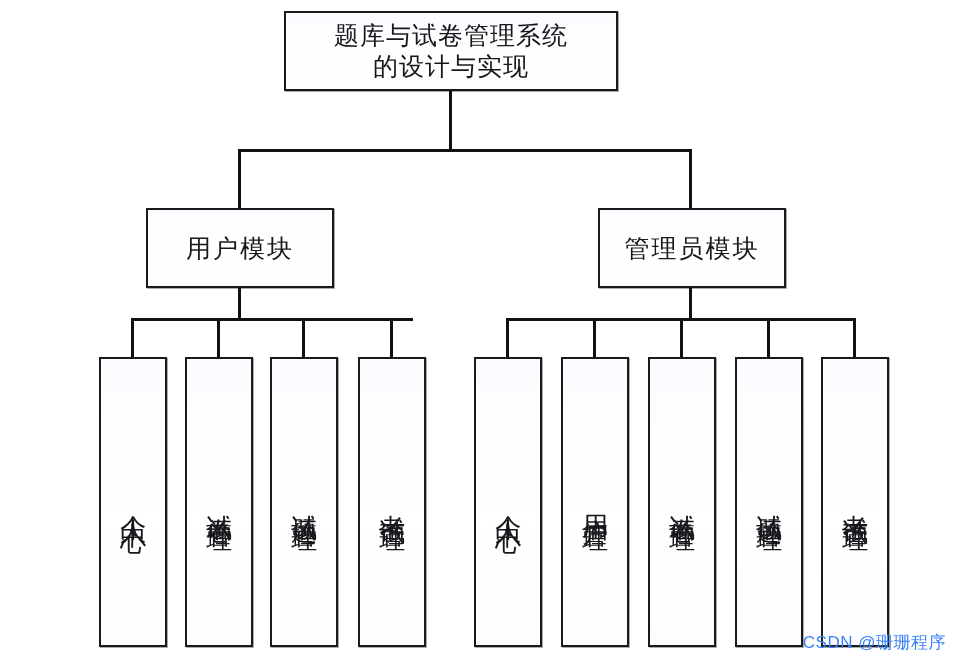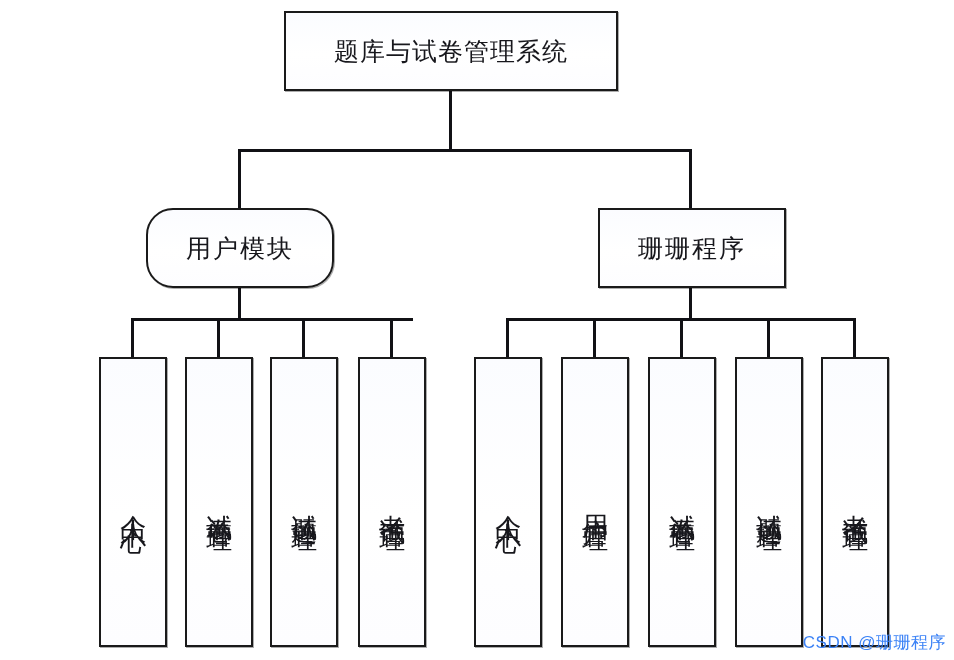--- a/index.html
+++ b/index.html
@@ -42,21 +42,21 @@
     padding: 2px 8px;
   }
   .node.root .txt { display: block; }
 
   
   .node.module {
     height: 80px;
     font-size: 25px;
     letter-spacing: 2px;
   }
-  .node.module.mod-user  { left: 146px; top: 208px; width: 188px; border-radius: 27px; }
+  .node.module.mod-user  { left: 146px; top: 208px; width: 188px; }
   .node.module.mod-admin { left: 598px; top: 208px; width: 188px; }
 
   
   .node.leaf {
     top: 357px;
     height: 290px;
     width: 68px;
     font-size: 26px;
     letter-spacing: 3px;
     align-items: center;
@@ -114,28 +114,29 @@
   <div class="line h" style="left:506px; top:318px; width:350px;"></div>
   <div class="line v" style="left:506px; top:318px; height:41px;"></div>
   <div class="line v" style="left:593px; top:318px; height:41px;"></div>
   <div class="line v" style="left:680px; top:318px; height:41px;"></div>
   <div class="line v" style="left:767px; top:318px; height:41px;"></div>
   <div class="line v" style="left:853px; top:318px; height:41px;"></div>
 
   <div class="node root">
     <div>
       <span class="txt">题库与试卷管理系统</span>
+      <span class="txt">的设计与实现</span>
     </div>
   </div>
 
   <div class="node module mod-user">
     <span>用户模块</span>
   </div>
   <div class="node module mod-admin">
-    <span>珊珊程序</span>
+    <span>管理员模块</span>
   </div>
 
   <div class="node leaf" style="left:99px;">
     <span class="vtxt">个人中心</span>
   </div>
   <div class="node leaf" style="left:185px;">
     <span class="vtxt">试卷管理</span>
   </div>
   <div class="node leaf" style="left:270px;">
     <span class="vtxt">试题管理</span>

